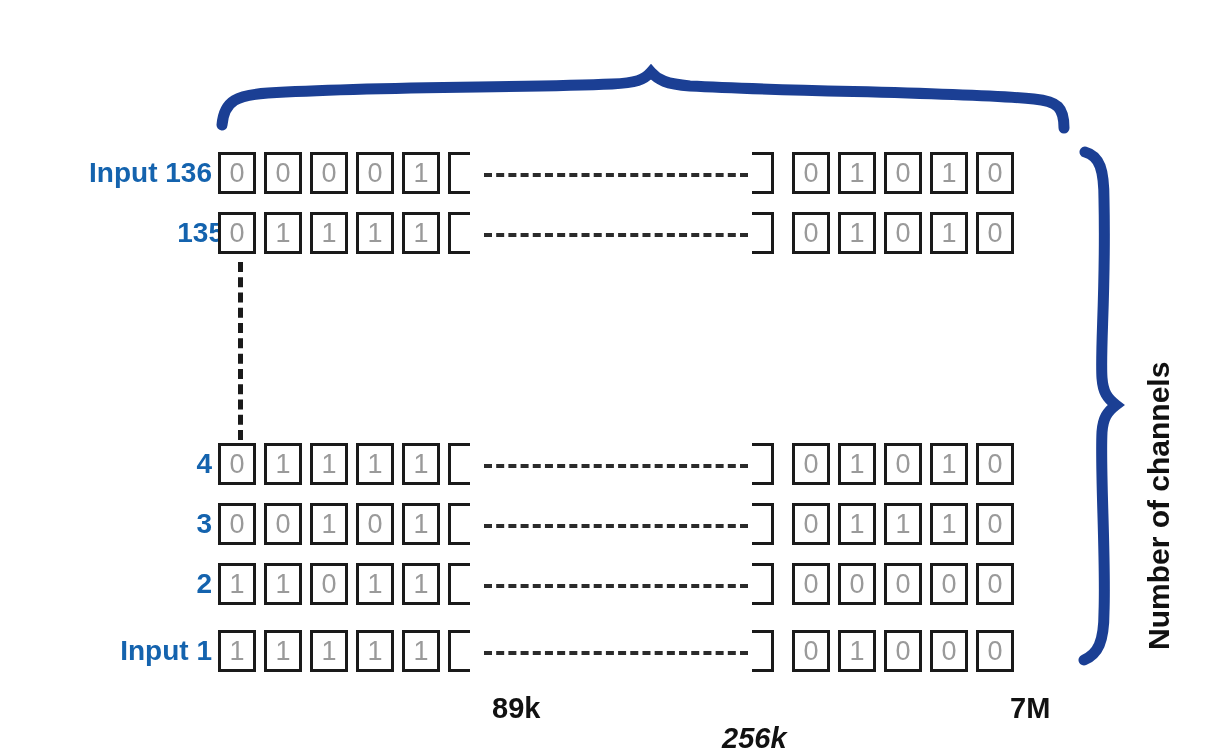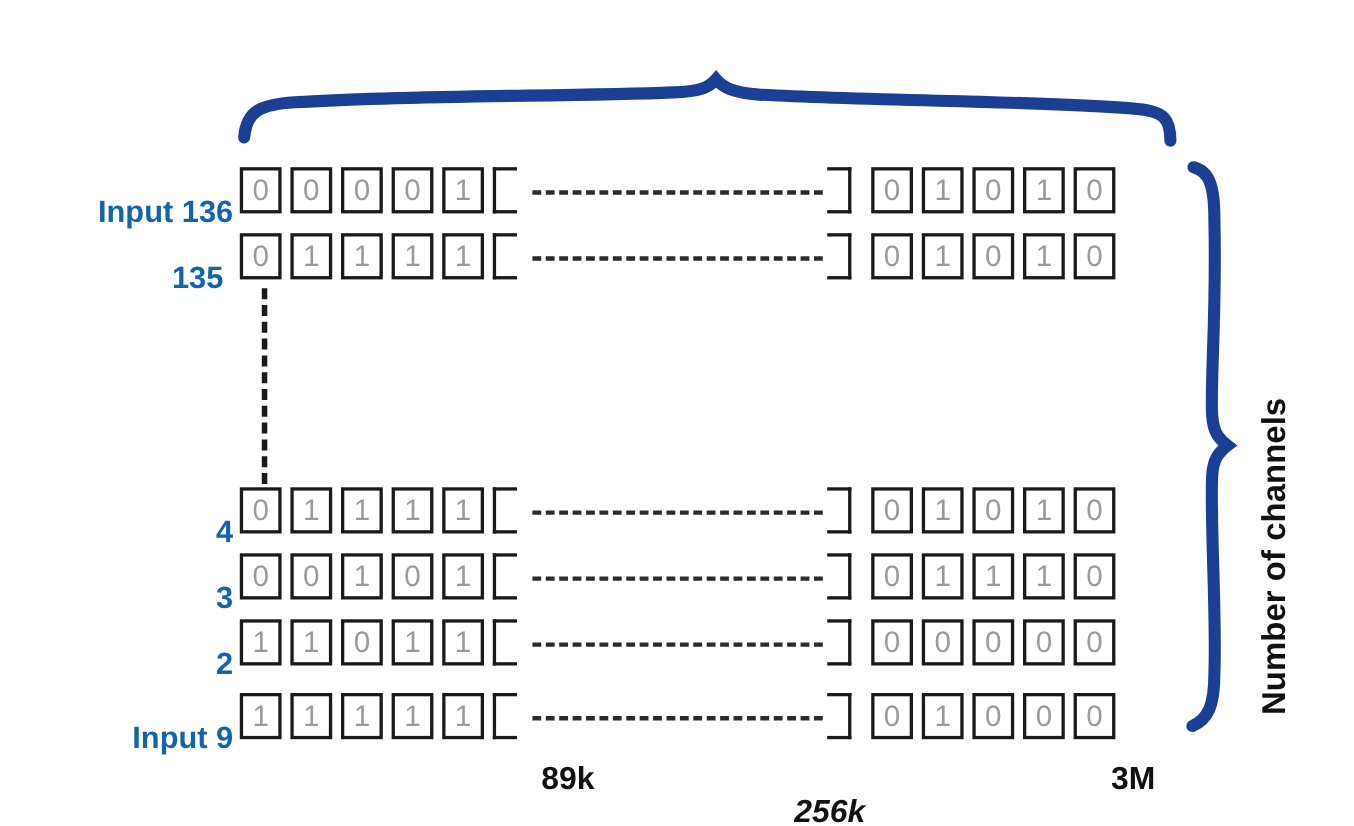--- a/index.html
+++ b/index.html
@@ -45,21 +45,20 @@
   
   .row-label {
     position: absolute;
     width: 180px;
     text-align: right;
     font-size: 28px;
     font-weight: bold;
     color: #1463ae;
     line-height: 42px;
     height: 42px;
-    margin-top: 20px;
   }
 
   
   .bit {
     position: absolute;
     width: 38px;
     height: 42px;
     box-sizing: border-box;
     border: 3px solid #1a1a1a;
     background: #ffffff;
@@ -148,21 +147,21 @@
       <div class="bit" style="left: 356px; top: 152px;">0</div>
       <div class="bit" style="left: 402px; top: 152px;">1</div>
       <div class="bracket-open" style="left: 448px; top: 152px;"></div>
       <div class="dash-row" style="left: 484px; top: 173px; width: 264px;"></div>
       <div class="bracket-close" style="left: 752px; top: 152px;"></div>
       <div class="bit" style="left: 792px; top: 152px;">0</div>
       <div class="bit" style="left: 838px; top: 152px;">1</div>
       <div class="bit" style="left: 884px; top: 152px;">0</div>
       <div class="bit" style="left: 930px; top: 152px;">1</div>
       <div class="bit" style="left: 976px; top: 152px;">0</div>
-      <div class="row-label" style="left: 23px; top: 212px;">135</div>
+      <div class="row-label" style="left: 44px; top: 212px;">135</div>
       <div class="bit" style="left: 218px; top: 212px;">0</div>
       <div class="bit" style="left: 264px; top: 212px;">1</div>
       <div class="bit" style="left: 310px; top: 212px;">1</div>
       <div class="bit" style="left: 356px; top: 212px;">1</div>
       <div class="bit" style="left: 402px; top: 212px;">1</div>
       <div class="bracket-open" style="left: 448px; top: 212px;"></div>
       <div class="dash-row" style="left: 484px; top: 233px; width: 264px;"></div>
       <div class="bracket-close" style="left: 752px; top: 212px;"></div>
       <div class="bit" style="left: 792px; top: 212px;">0</div>
       <div class="bit" style="left: 838px; top: 212px;">1</div>
@@ -204,40 +203,40 @@
       <div class="bit" style="left: 356px; top: 563px;">1</div>
       <div class="bit" style="left: 402px; top: 563px;">1</div>
       <div class="bracket-open" style="left: 448px; top: 563px;"></div>
       <div class="dash-row" style="left: 484px; top: 584px; width: 264px;"></div>
       <div class="bracket-close" style="left: 752px; top: 563px;"></div>
       <div class="bit" style="left: 792px; top: 563px;">0</div>
       <div class="bit" style="left: 838px; top: 563px;">0</div>
       <div class="bit" style="left: 884px; top: 563px;">0</div>
       <div class="bit" style="left: 930px; top: 563px;">0</div>
       <div class="bit" style="left: 976px; top: 563px;">0</div>
-      <div class="row-label" style="left: 32px; top: 630px;">Input 9</div>
+      <div class="row-label" style="left: 32px; top: 630px;">Input 1</div>
       <div class="bit" style="left: 218px; top: 630px;">1</div>
       <div class="bit" style="left: 264px; top: 630px;">1</div>
       <div class="bit" style="left: 310px; top: 630px;">1</div>
       <div class="bit" style="left: 356px; top: 630px;">1</div>
       <div class="bit" style="left: 402px; top: 630px;">1</div>
       <div class="bracket-open" style="left: 448px; top: 630px;"></div>
       <div class="dash-row" style="left: 484px; top: 651px; width: 264px;"></div>
       <div class="bracket-close" style="left: 752px; top: 630px;"></div>
       <div class="bit" style="left: 792px; top: 630px;">0</div>
       <div class="bit" style="left: 838px; top: 630px;">1</div>
       <div class="bit" style="left: 884px; top: 630px;">0</div>
       <div class="bit" style="left: 930px; top: 630px;">0</div>
       <div class="bit" style="left: 976px; top: 630px;">0</div>
     </div>
 
   <div id="ticks-host">
       <div class="depth-tick" style="left: 492px; top: 692px;">89k</div>
       <div class="depth-tick" style="left: 722px; top: 722px; font-style: italic;">256k</div>
-      <div class="depth-tick" style="left: 1010px; top: 692px;">3M</div>
+      <div class="depth-tick" style="left: 1010px; top: 692px;">7M</div>
     </div>
 
   <svg id="braces" viewBox="0 0 1231 751">
 
     <path d="M 222 125
              C 224 100, 238 95, 268 93
              C 380 86, 520 88, 612 84
              C 636 83, 644 80, 651 72
              C 658 80, 666 84, 690 86
              C 800 92, 960 92, 1034 99

